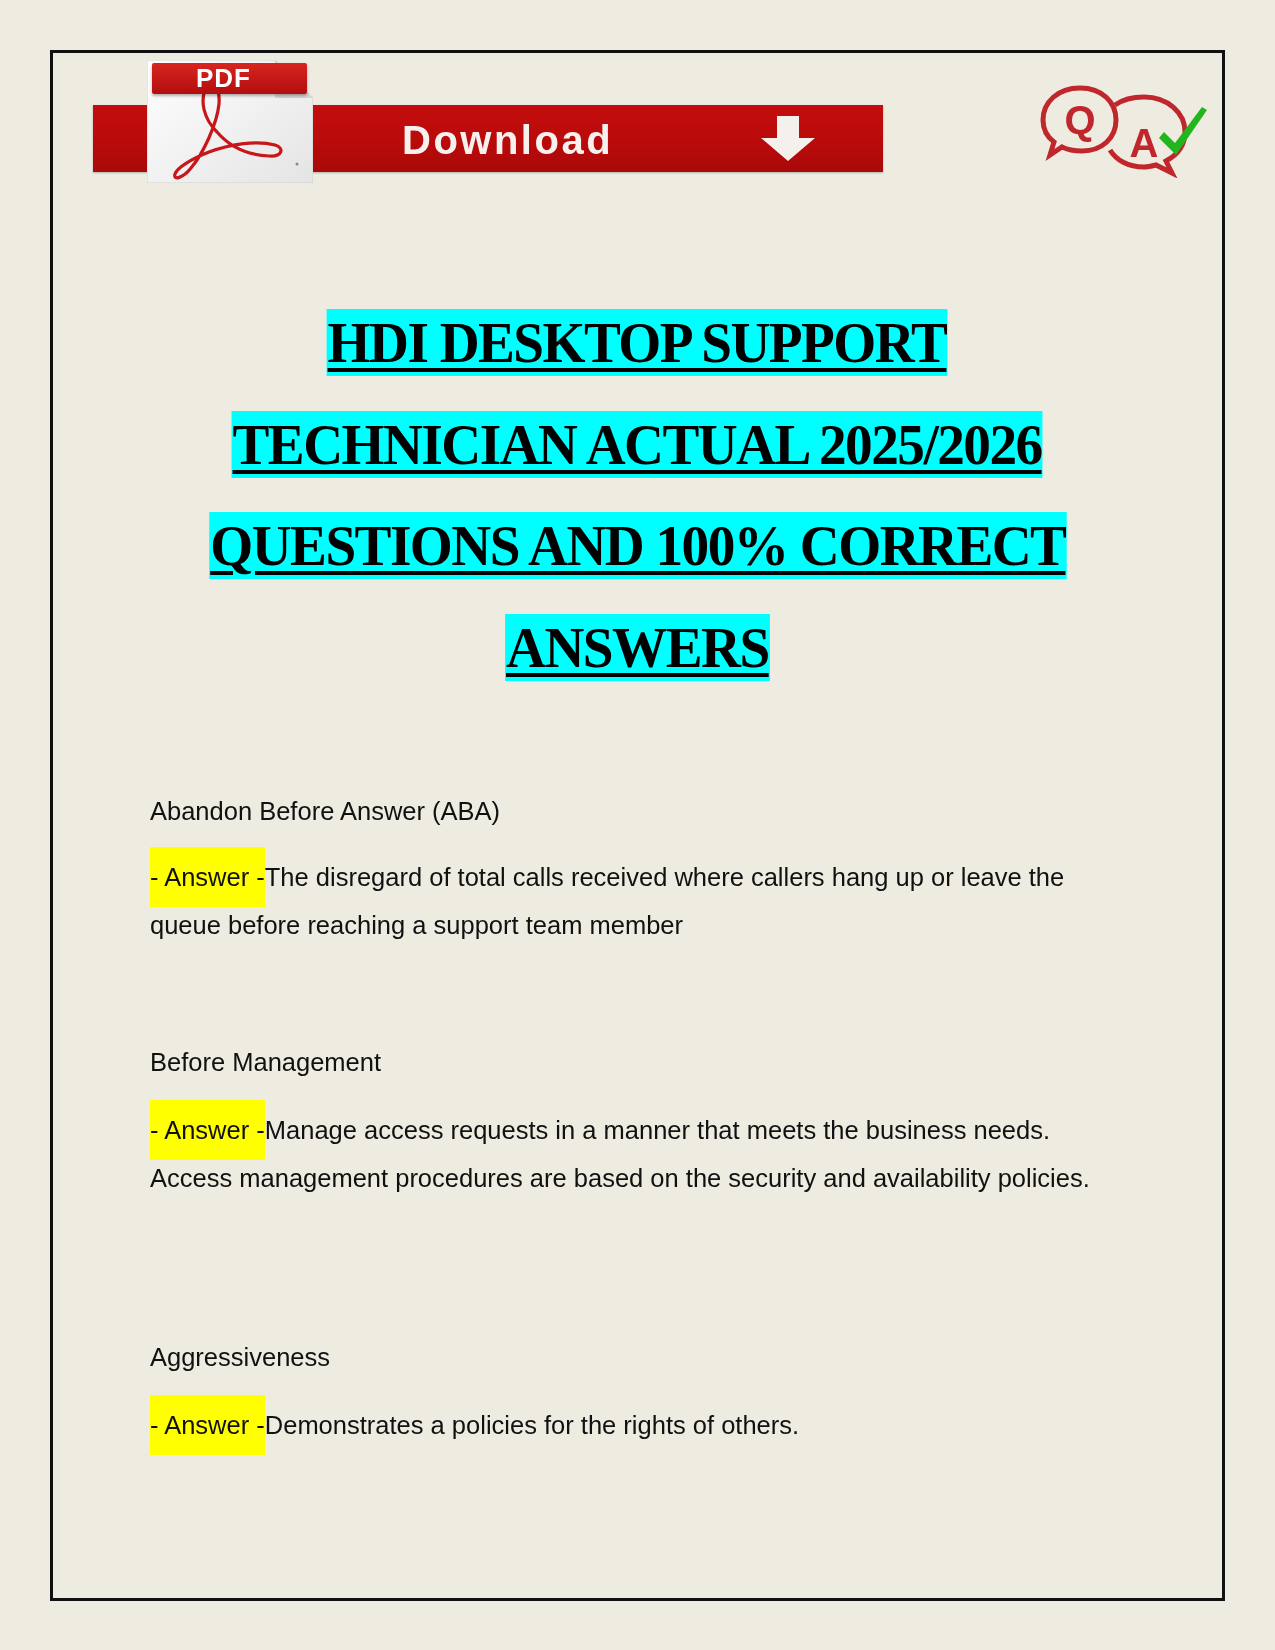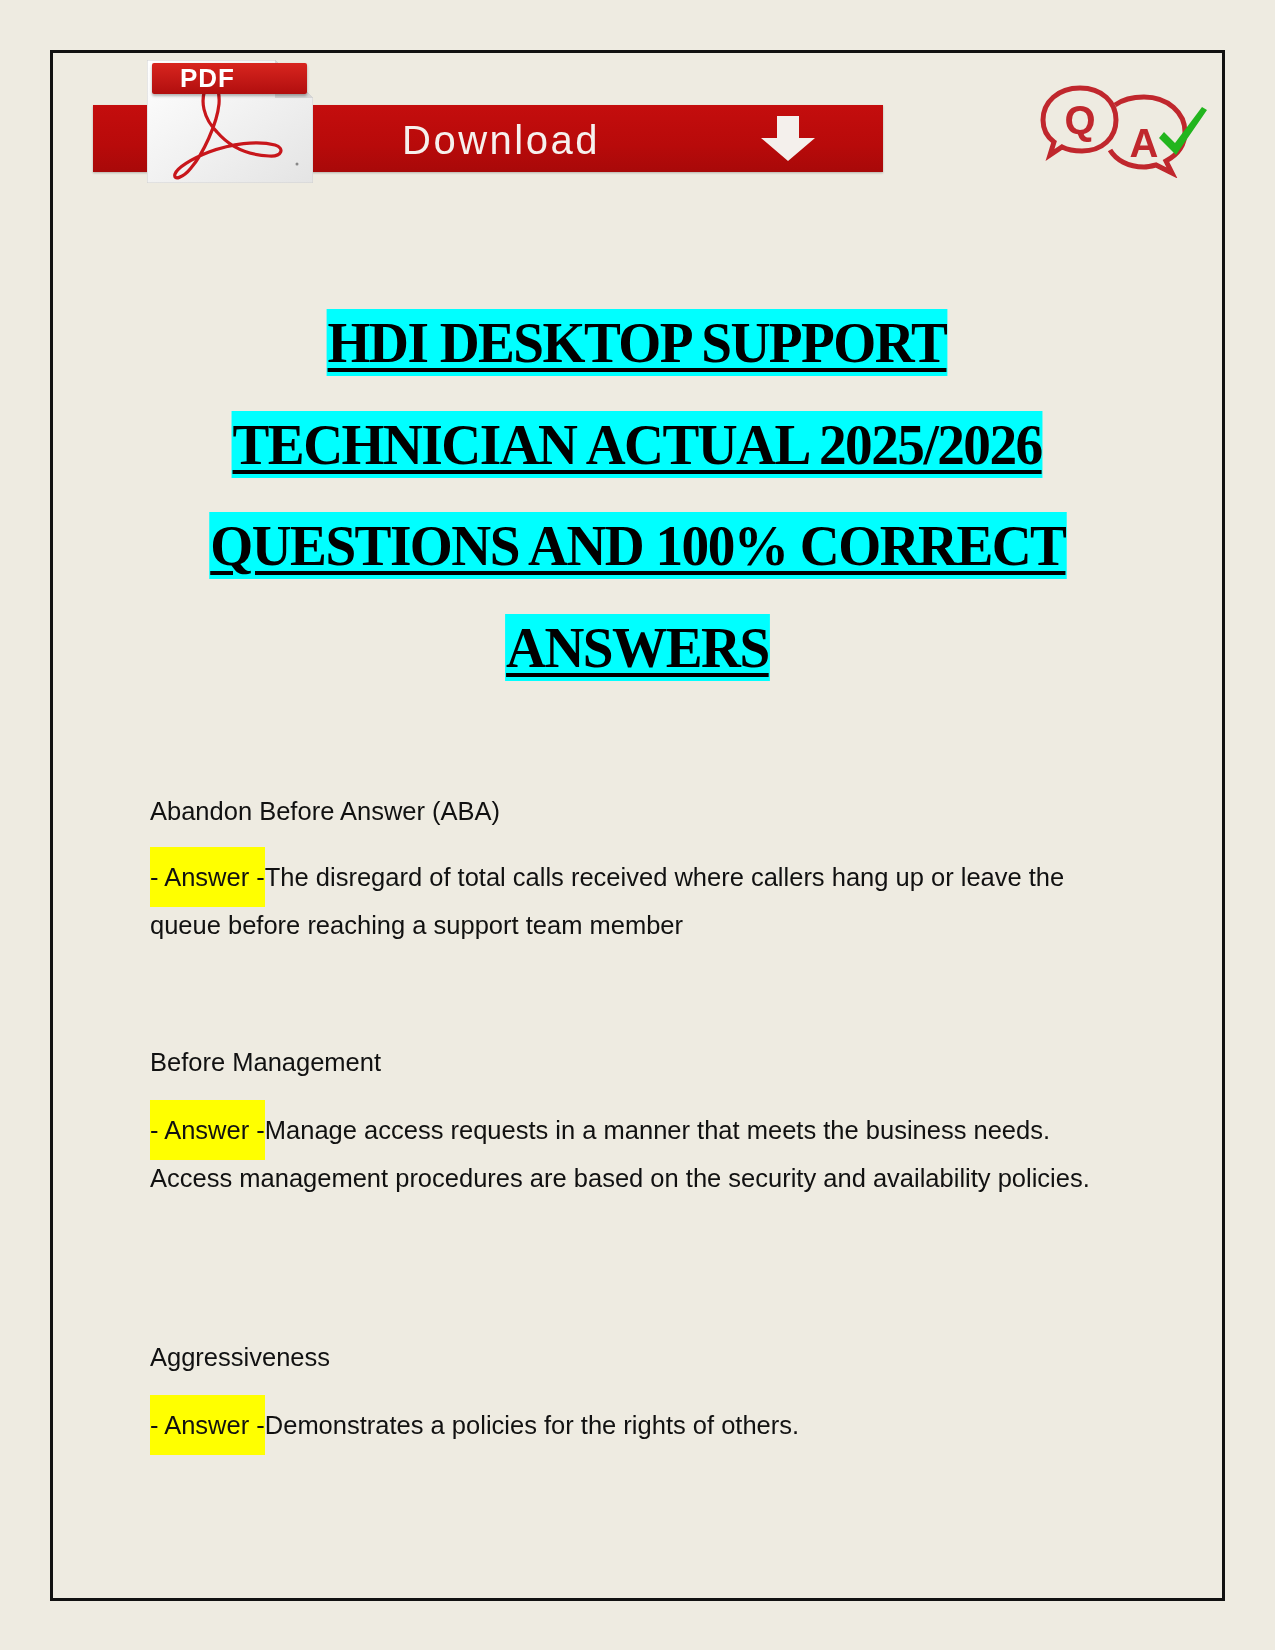--- a/index.html
+++ b/index.html
@@ -14,30 +14,30 @@
   }
   
   .banner { position:absolute; left:93px; top:60px; width:792px; height:125px; }
   .banner .bar {
     position:absolute; left:0; top:45px; width:790px; height:67px;
     background:linear-gradient(#c40d0d,#b80a0a 60%,#a80909);
     box-shadow:0 1px 2px rgba(0,0,0,0.25);
   }
   .banner .dl-text {
     position:absolute; left:309px; top:50px; height:60px; line-height:60px;
-    color:#f6f1ee; font-weight:normal; font-size:40px; letter-spacing:2.5px;
+    color:#f6f1ee; font-weight:bold; font-size:40px; letter-spacing:2.5px;
   }
   .banner .arrow { position:absolute; left:666px; top:56px; width:60px; height:46px; }
   .banner .doc { position:absolute; left:54px; top:0; width:166px; height:123px; }
   .banner .pdf-tag {
     position:absolute; left:5px; top:3px; width:155px; height:31px;
     background:linear-gradient(#d8251f,#b10e0e);
     border-radius:2px;
     color:#fff; font-weight:bold; font-size:26px; line-height:31px;
-    padding-left:28px; box-sizing:border-box; letter-spacing:1px;
+    padding-left:44px; box-sizing:border-box; letter-spacing:1px;
     box-shadow:0 2px 3px rgba(0,0,0,0.3);
   }
   
   .qa-logo { position:absolute; left:1040px; top:80px; width:170px; height:98px; }
 
   
   .title-block { position:absolute; left:0; top:309px; width:1275px; text-align:center; }
   .title-line { height:101.5px;font-family:Liberation Serif, serif; }
   .title-line span {
     display:inline-block; background:#00ffff; color:#000;

